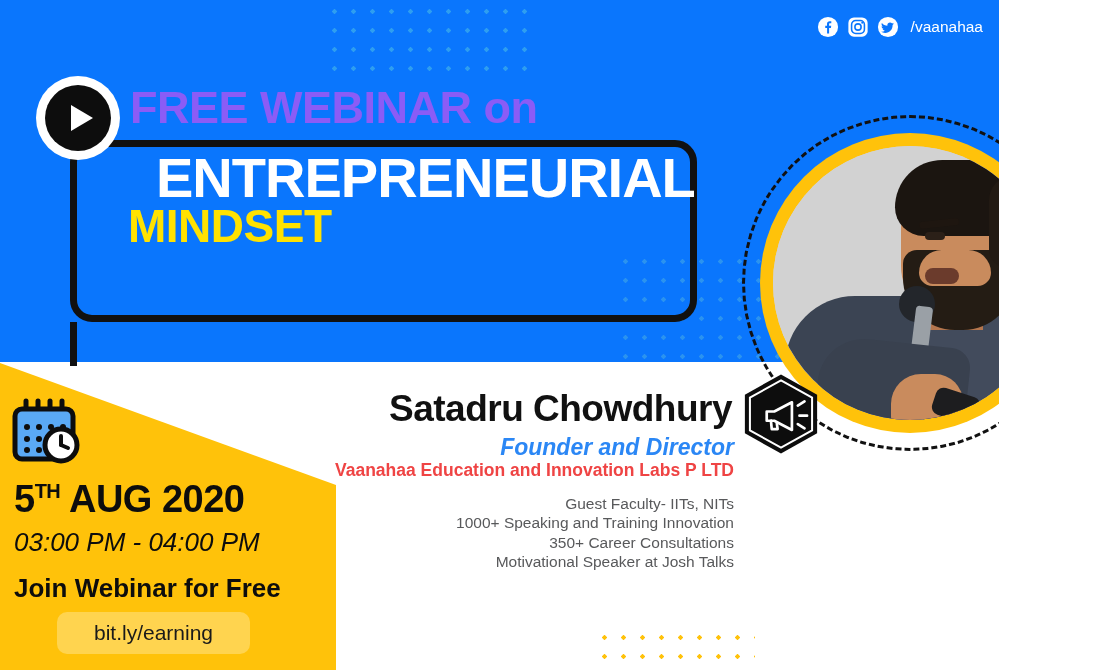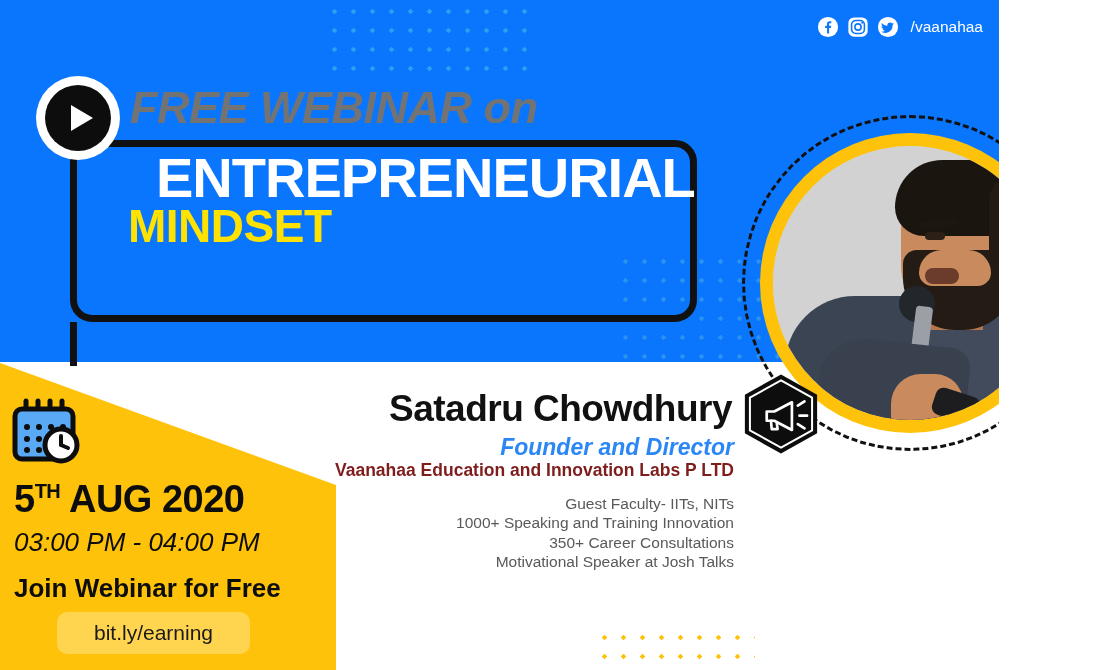--- a/index.html
+++ b/index.html
@@ -58,22 +58,22 @@
     width:0;height:0;
     border-left:22px solid #ffffff;
     border-top:13px solid transparent;
     border-bottom:13px solid transparent;
     margin-left:7px;
   }
 
   
   .free-webinar{
     position:absolute;left:130px;top:82px;
-    font-size:45px;font-weight:bold;color:#737373;
-    letter-spacing:-0.5px;white-space:nowrap;font-style:italic;
+    font-size:45px;font-weight:bold;color:#8b5cf6;
+    letter-spacing:-0.5px;white-space:nowrap;
   }
   .headline-1{
     position:absolute;left:128px;top:150px;
     font-size:56px;font-weight:bold;color:#ffffff;
     letter-spacing:-1px;white-space:nowrap;line-height:1;margin-left:28px;
   }
   .headline-2{
     position:absolute;left:128px;top:203px;
     font-size:46px;font-weight:bold;color:#ffe200;
     letter-spacing:-0.5px;white-space:nowrap;line-height:1;
@@ -230,21 +230,21 @@
   }
   .sp-role{
     position:absolute;left:389px;top:434px;width:345px;
     text-align:right;
     font-size:23px;font-weight:bold;font-style:italic;color:#2b87f5;
     white-space:nowrap;
   }
   .sp-org{
     position:absolute;left:330px;top:460px;width:404px;
     text-align:right;
-    font-size:17.5px;font-weight:bold;color:#7f1d1d;
+    font-size:17.5px;font-weight:bold;color:#ef4444;
     white-space:nowrap;
   }
   .sp-creds{
     position:absolute;left:380px;top:494px;width:354px;
     text-align:right;
     font-size:15.5px;color:#58595b;line-height:1.25;
   }
   .sp-creds div{white-space:nowrap;}
 
   

